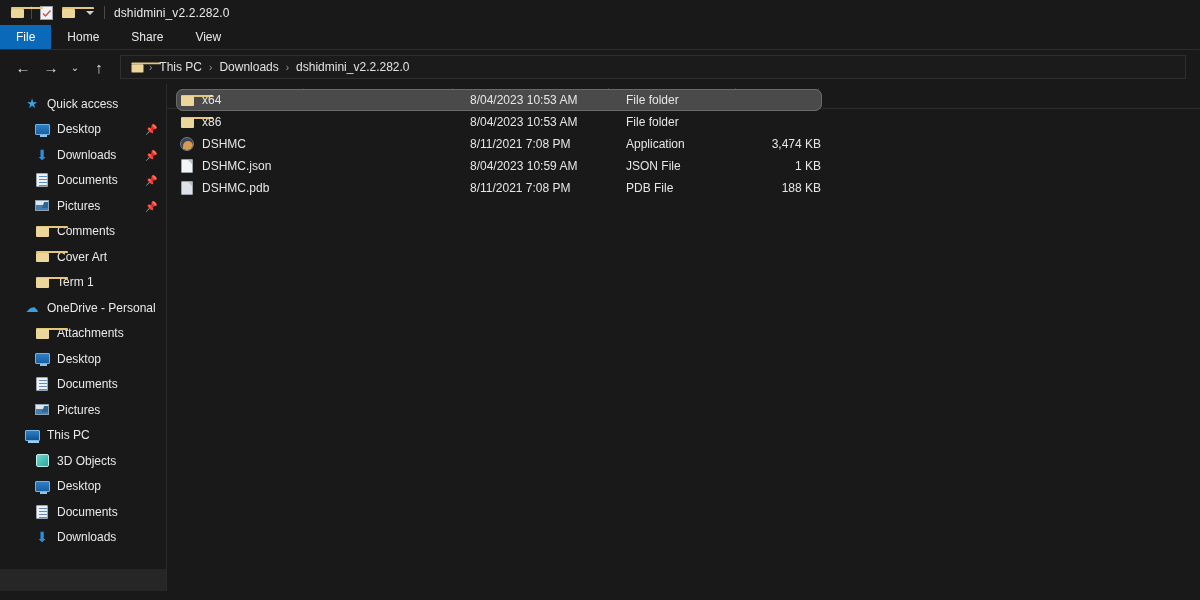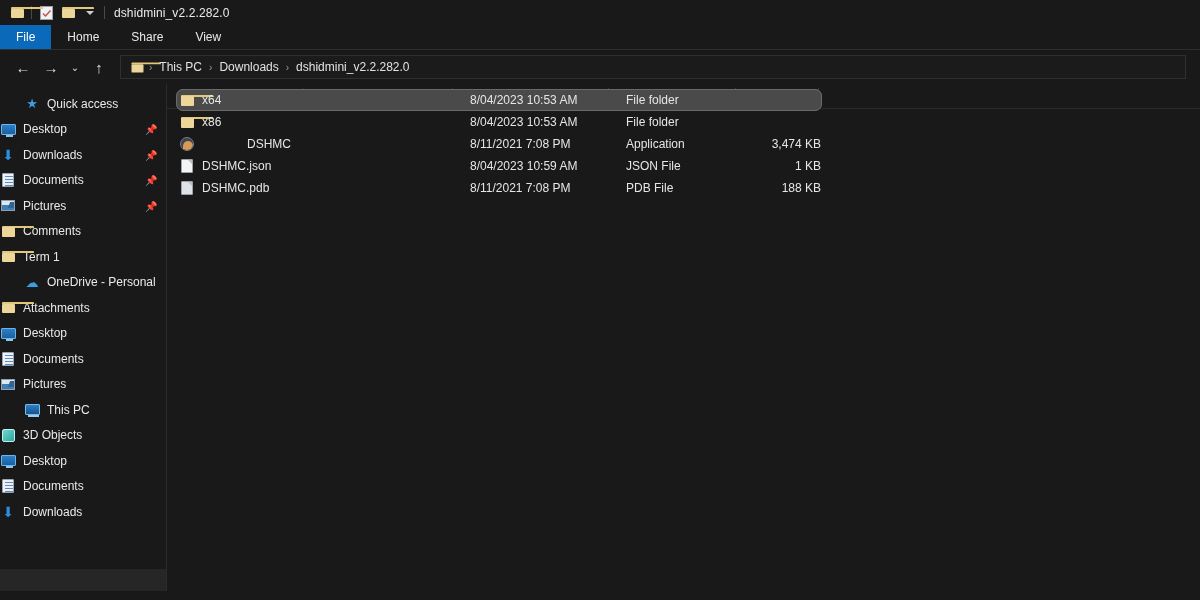--- a/index.html
+++ b/index.html
@@ -57,21 +57,21 @@
     border-right:1px solid #2b2b2b; overflow:hidden;
   }
   .nav-row {
     height: 25.5px; display:flex; align-items:center;
     font-size:12px; color:#e9e9e9; position:relative; padding-right:4px;
   }
   .nav-row .ico { width: 16px; height:16px; margin-right:7px; flex:0 0 16px;
                   display:flex; align-items:center; justify-content:center; }
   .nav-row .lbl { white-space:nowrap; overflow:hidden; }
   .lvl0 { padding-left: 24px; }
-  .lvl1 { }
+  .lvl1 { padding-left: 34px; }
   .pin { position:absolute; right:8px; top:50%; transform:translateY(-50%); font-size:10px; color:#a8a8a8; }
   .bottom-hl { position:absolute; left:0; bottom:0; width:167px; height:22px; background:#262626; }
 
   
   .i-star { color:#3aa0e8; font-size:13px; line-height:1; }
   .i-desktop { width:15px;height:11px; background:linear-gradient(#2a7fc9,#1b5f9e); border:1px solid #6fb4e8; border-radius:1px; position:relative;}
   .i-desktop:after{content:"";position:absolute;left:4px;bottom:-3px;width:7px;height:2px;background:#8ec4ea;}
   .i-down { color:#2a8fe0; font-size:14px; line-height:1; }
   .i-doc { width:12px;height:14px; background:#eef2f6; border:1px solid #9aa7b3; border-radius:1px; position:relative; overflow:hidden;}
   .i-doc:before{content:"";position:absolute;left:2px;top:2px;width:8px;height:1px;background:#5b8bbf;box-shadow:0 3px 0 #5b8bbf,0 6px 0 #5b8bbf,0 9px 0 #5b8bbf;}
@@ -209,20 +209,29 @@
         </div>
         <span class="lbl">Comments</span>
       </div>
       <div class="nav-row lvl1">
         <div class="ico">
           <div class="folder">
             <div class="tab"></div>
             <div class="body"></div>
           </div>
         </div>
+        <span class="lbl">Cover Art</span>
+      </div>
+      <div class="nav-row lvl1">
+        <div class="ico">
+          <div class="folder">
+            <div class="tab"></div>
+            <div class="body"></div>
+          </div>
+        </div>
         <span class="lbl">Term 1</span>
       </div>
       <div class="nav-row lvl0">
         <div class="ico">
           <span class="i-cloud">☁</span>
         </div>
         <span class="lbl">OneDrive - Personal</span>
       </div>
       <div class="nav-row lvl1">
         <div class="ico">
@@ -324,21 +333,21 @@
             </div>
           </div>
           <div class="cell name" style="left: 26px;">x86</div>
           <div class="cell " style="left: 294px;">8/04/2023 10:53 AM</div>
           <div class="cell " style="left: 450px;">File folder</div>
         </div>
         <div class="row" style="top: 49px; width: 646px;">
           <div class="ricon">
             <div class="i-exe"></div>
           </div>
-          <div class="cell name" style="left: 26px; margin-left: 45px;">DSHMC</div>
+          <div class="cell name" style="left: 26px;">DSHMC</div>
           <div class="cell " style="left: 294px;">8/11/2021 7:08 PM</div>
           <div class="cell " style="left: 450px;">Application</div>
           <div class="cell right" style="left: 525px; width: 120px; text-align: right;">3,474 KB</div>
         </div>
         <div class="row" style="top: 71px; width: 646px;">
           <div class="ricon">
             <div class="i-file"></div>
           </div>
           <div class="cell name" style="left: 26px;">DSHMC.json</div>
           <div class="cell " style="left: 294px;">8/04/2023 10:59 AM</div>

